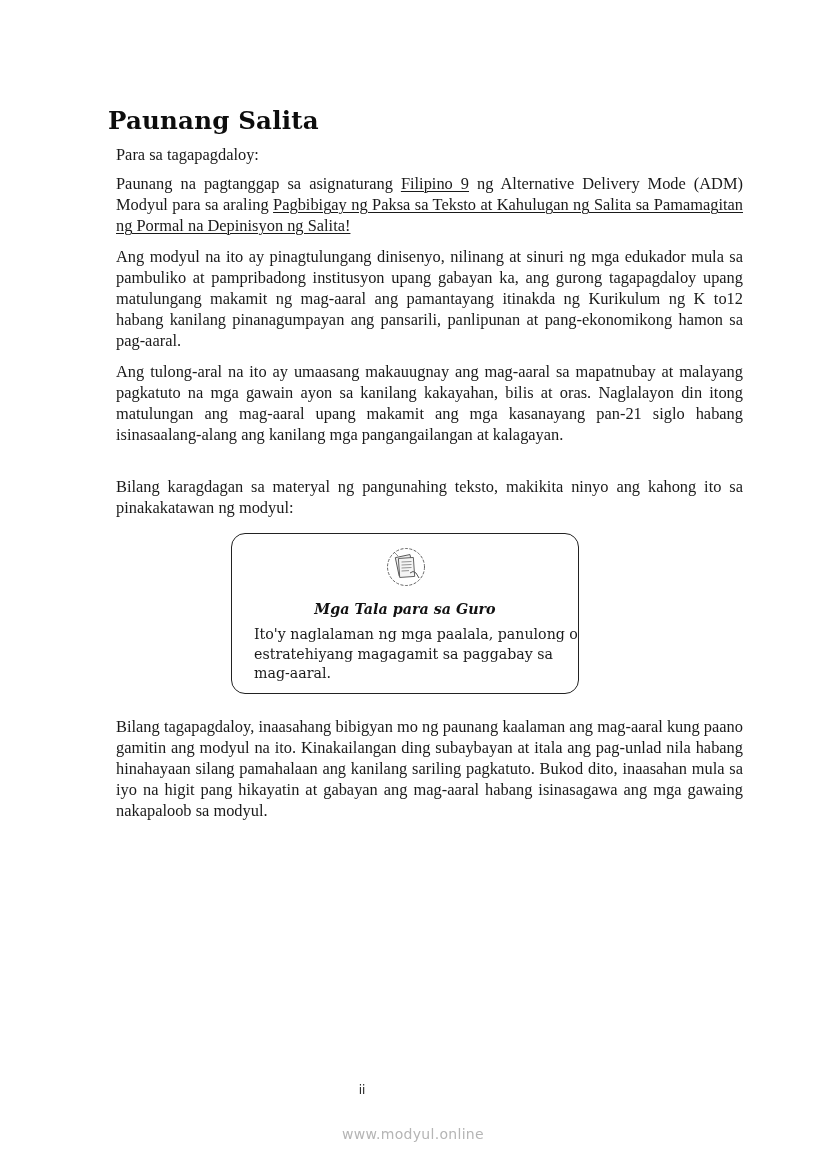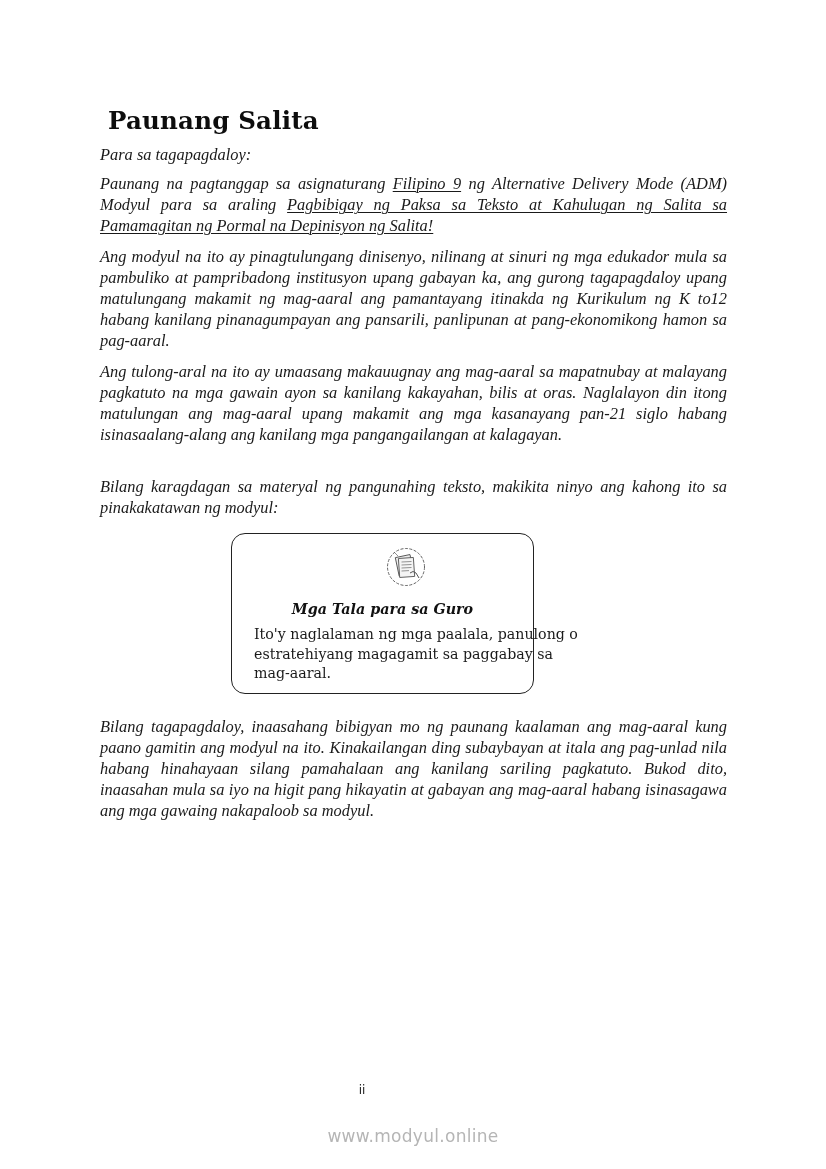--- a/index.html
+++ b/index.html
@@ -4,47 +4,47 @@
   <style>
     html, body { margin: 0; padding: 0; background: #ffffff; }
     body { width: 826px; height: 1169px; position: relative; overflow: hidden; color: #111; }
     .page { position: absolute; left: 100px; top: 0; width: 627px; }
     .title {
       position: absolute; top: 98px; left: 0;
       font-family: "DejaVu Serif", serif; font-weight: bold; font-size: 24.5px;
       letter-spacing: 0.2px; margin: 8px; color: #0d0d0d;
     }
     .p {
-      position: absolute; left: 0; width: 627px; margin: 0;
+      position: absolute; left: 16px; width: 627px; margin: 0;
       font-family: "Liberation Serif", serif; font-size: 16.4px; line-height: 21px;
-      text-align: justify; color: #1a1a1a; font-style: italic;
+      text-align: justify; color: #1a1a1a;
     }
     .p.left { text-align: left; }
     .u { text-decoration: underline; text-underline-offset: 2px; text-decoration-thickness: 1px; }
     .box {
-      position: absolute; left: 131px; top: 533px; width: 303px; height: 161px;
+      position: absolute; left: 131px; top: 533px; width: 348px; height: 161px;
       border: 1.6px solid #222; border-radius: 14px; box-sizing: border-box;
     }
     .box .icon { position: absolute; left: 154px; top: 13px; width: 40px; height: 40px; }
     .box .heading {
       position: absolute; top: 67px; left: 0; width: 100%; text-align: center;
       font-family: "DejaVu Serif", serif; font-weight: bold; font-style: italic; font-size: 14.3px;
       color: #111;
     }
     .box .body {
       position: absolute; top: 91px; left: 14px; width: 325px;
       font-family: "DejaVu Serif", serif; font-size: 14.2px; line-height: 19.5px; color: #1a1a1a; margin-left: 8px;
     }
     .pagenum {
       position: absolute; left: 0; width: 724px; top: 1083px; text-align: center;
       font-family: "DejaVu Sans", sans-serif; font-size: 12px; color: #222;
     }
     .watermark {
       position: absolute; left: 0; width: 826px; top: 1126px; text-align: center;
-      font-family: "DejaVu Sans", sans-serif; font-size: 17px; color: #b5b5b5; letter-spacing: 0.3px;
+      font-family: "DejaVu Sans", sans-serif; font-size: 14px; color: #b5b5b5; letter-spacing: 0.3px;
     }
   </style>
 </head>
 <body>
 
 <div class="page">
   <h1 class="title">Paunang Salita</h1>
 
   <p class="p left" style="top:144px;">Para sa tagapagdaloy:</p>
 

